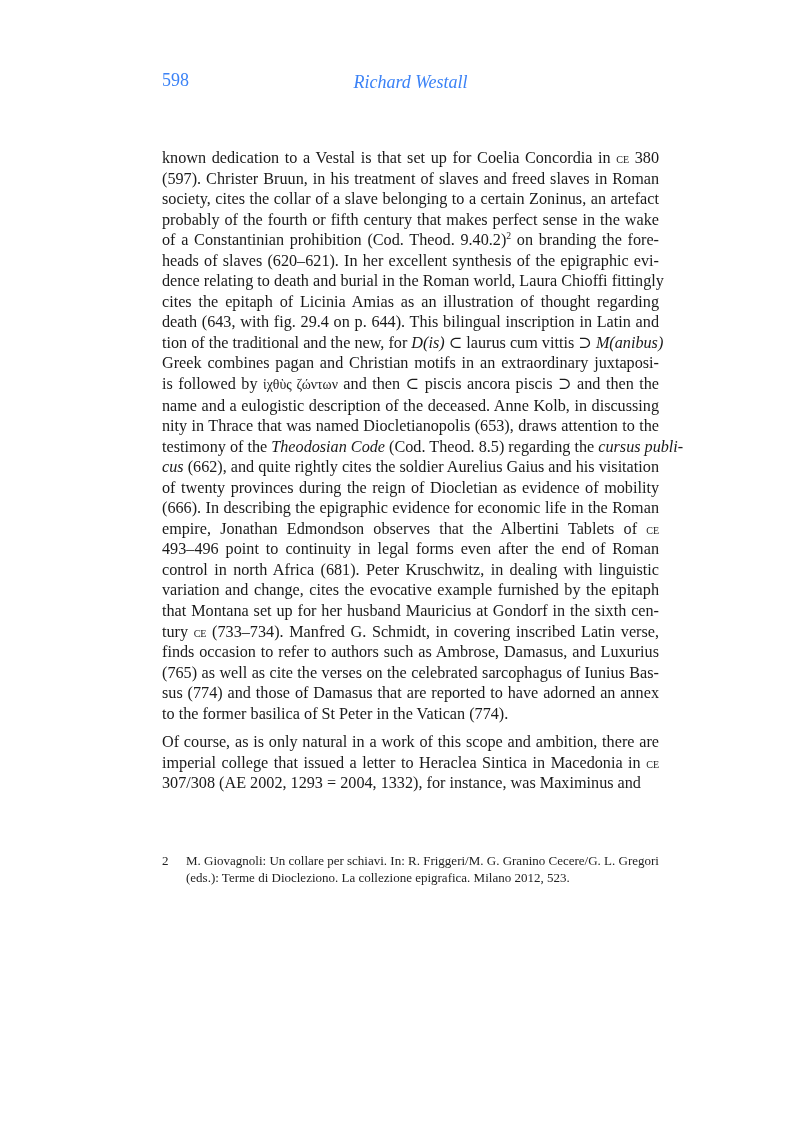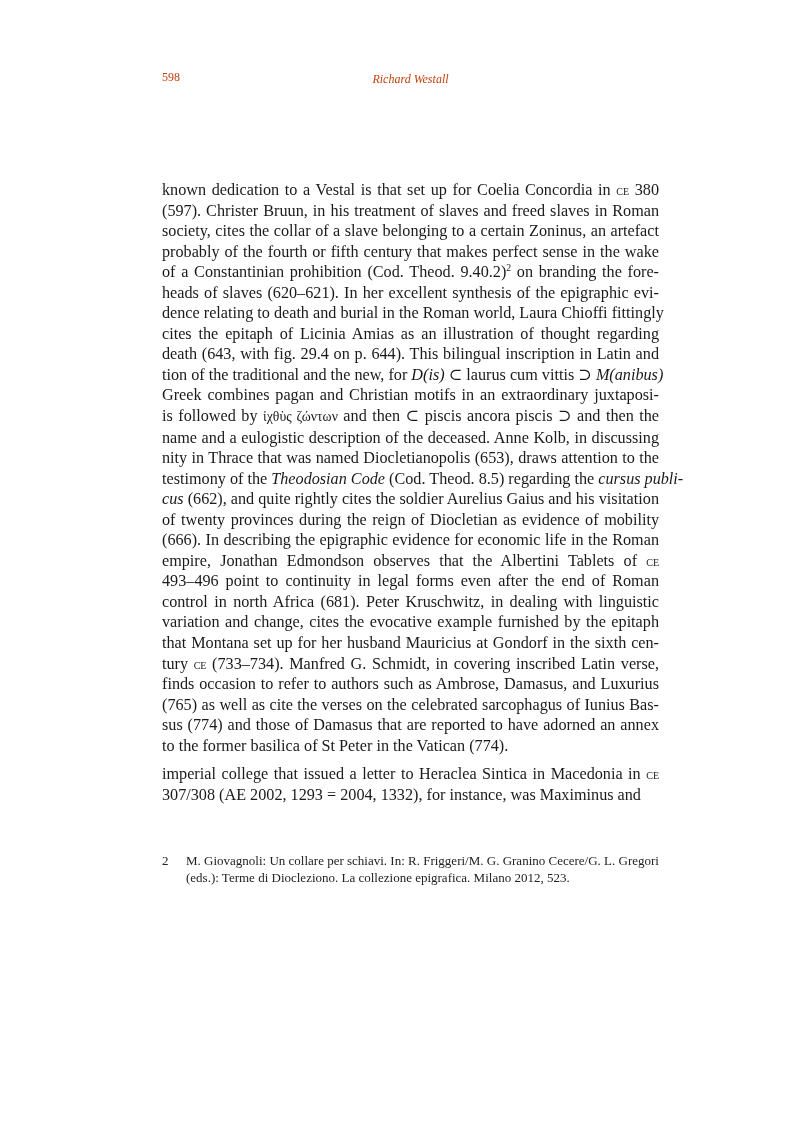--- a/index.html
+++ b/index.html
@@ -1,21 +1,21 @@
 <!DOCTYPE html>
 <html><head>
 <meta charset="utf-8">
 <style>
   html, body { margin:0; padding:0; background:#ffffff; }
   body { width:799px; height:1131px; position:relative; overflow:hidden;
          font-family: "Liberation Serif", "DejaVu Serif", serif; color:#1a1a1a; }
-  .header { position:absolute; top:70px; left:162px; width:497px; height:20px; font-size:12px; color:#c2410c; }
+  .header { position:absolute; top:70px; left:162px; width:497px; height:20px; font-size:18px; color:#3b82f6; }
   .page-num { position:absolute; left:0; top:0; }
   .running-head { position:absolute; left:0; right:0; top:2px; text-align:center;font-style:italic; }
-  .body-text { position:absolute; top:148px; left:162px; width:497px; font-size:16.2px; line-height:20.55px; text-align:justify; hyphens:manual;margin-top:32px; }
+  .body-text { position:absolute; top:148px; left:162px; width:497px; font-size:16.2px; line-height:20.55px; text-align:justify; hyphens:manual; }
   .body-text p { margin:0; }
   .body-text p + p { margin-top:8px; }
   .line { display:block; text-align:justify; text-align-last:justify; white-space:nowrap; }
   .line.last { text-align-last:left; }
   .sc { font-variant:small-caps; font-size:0.92em; text-transform:lowercase; }
   .sup { font-size:0.6em; vertical-align:super; line-height:0; }
   .greek { font-size:0.85em; }
   .footnote { position:absolute; top:852px; left:162px; width:497px; font-size:13px; line-height:17px; color:#222; }
   .fn-num { position:absolute; left:0; top:0; }
   .fn-text { margin-left:24px; }
@@ -53,20 +53,21 @@
       <span class="line">control in north Africa (681). Peter Kruschwitz, in dealing with linguistic</span>
       <span class="line">variation and change, cites the evocative example furnished by the epitaph</span>
       <span class="line">that Montana set up for her husband Mauricius at Gondorf in the sixth cen-</span>
       <span class="line">tury <span class="sc">ce</span> (733–734). Manfred G. Schmidt, in covering inscribed Latin verse,</span>
       <span class="line">finds occasion to refer to authors such as Ambrose, Damasus, and Luxurius</span>
       <span class="line">(765) as well as cite the verses on the celebrated sarcophagus of Iunius Bas-</span>
       <span class="line">sus (774) and those of Damasus that are reported to have adorned an annex</span>
       <span class="line last">to the former basilica of St Peter in the Vatican (774).</span>
     </p>
     <p>
+      <span class="line">Of course, as is only natural in a work of this scope and ambition, there are</span>
       <span class="line">imperial college that issued a letter to Heraclea Sintica in Macedonia in <span class="sc">ce</span></span>
       <span class="line last">307/308 (AE 2002, 1293 = 2004, 1332), for instance, was Maximinus and</span>
     </p>
   </div>
 
 <div class="footnote">
   <span class="fn-num">2</span>
   <div class="fn-text">M. Giovagnoli: Un collare per schiavi. In: R. Friggeri/M. G. Granino Cecere/G. L. Gregori (eds.): Terme di Diocleziono. La collezione epigrafica. Milano 2012, 523.</div>
 </div>
 

